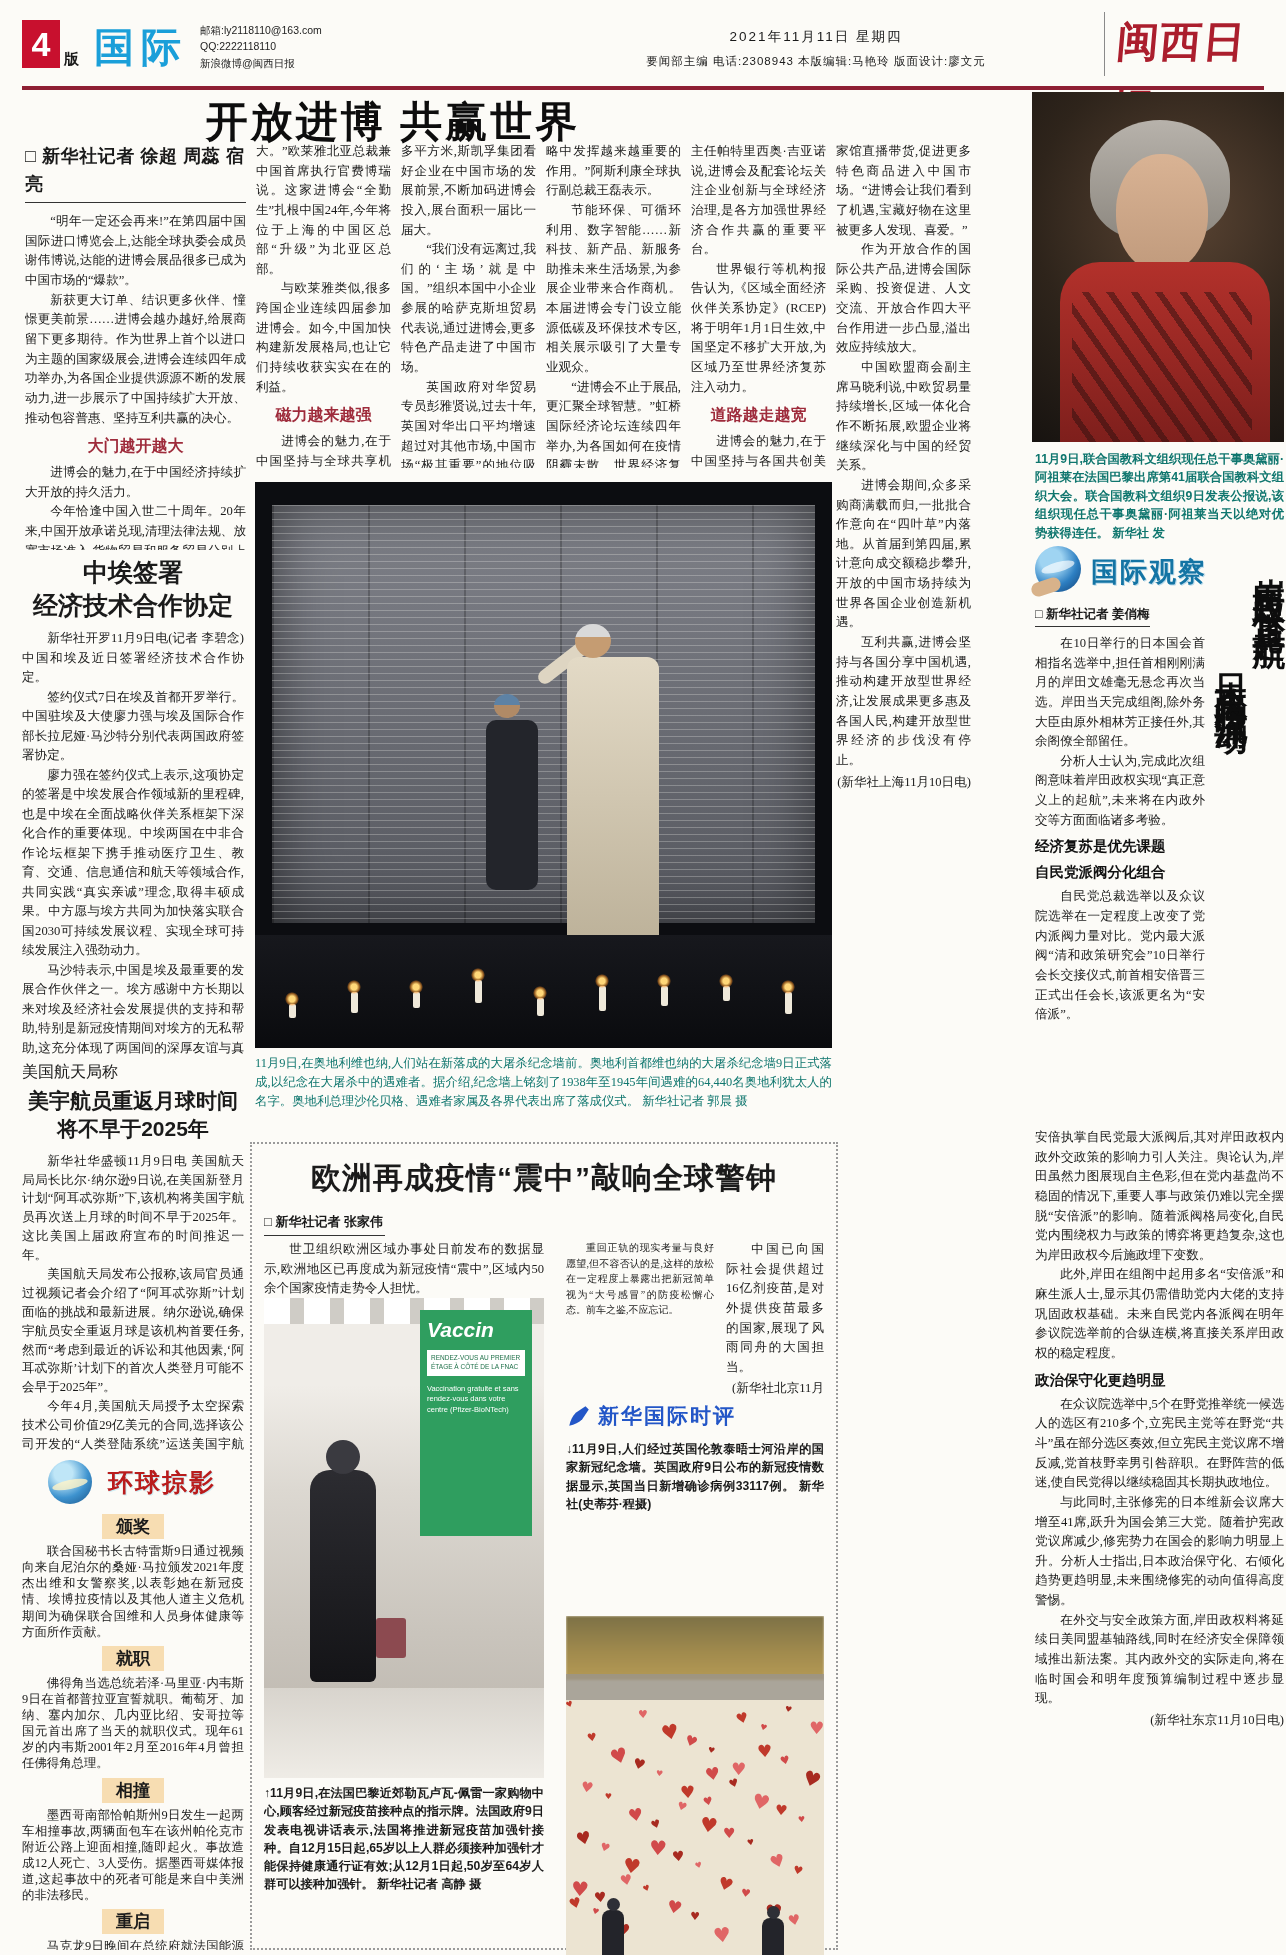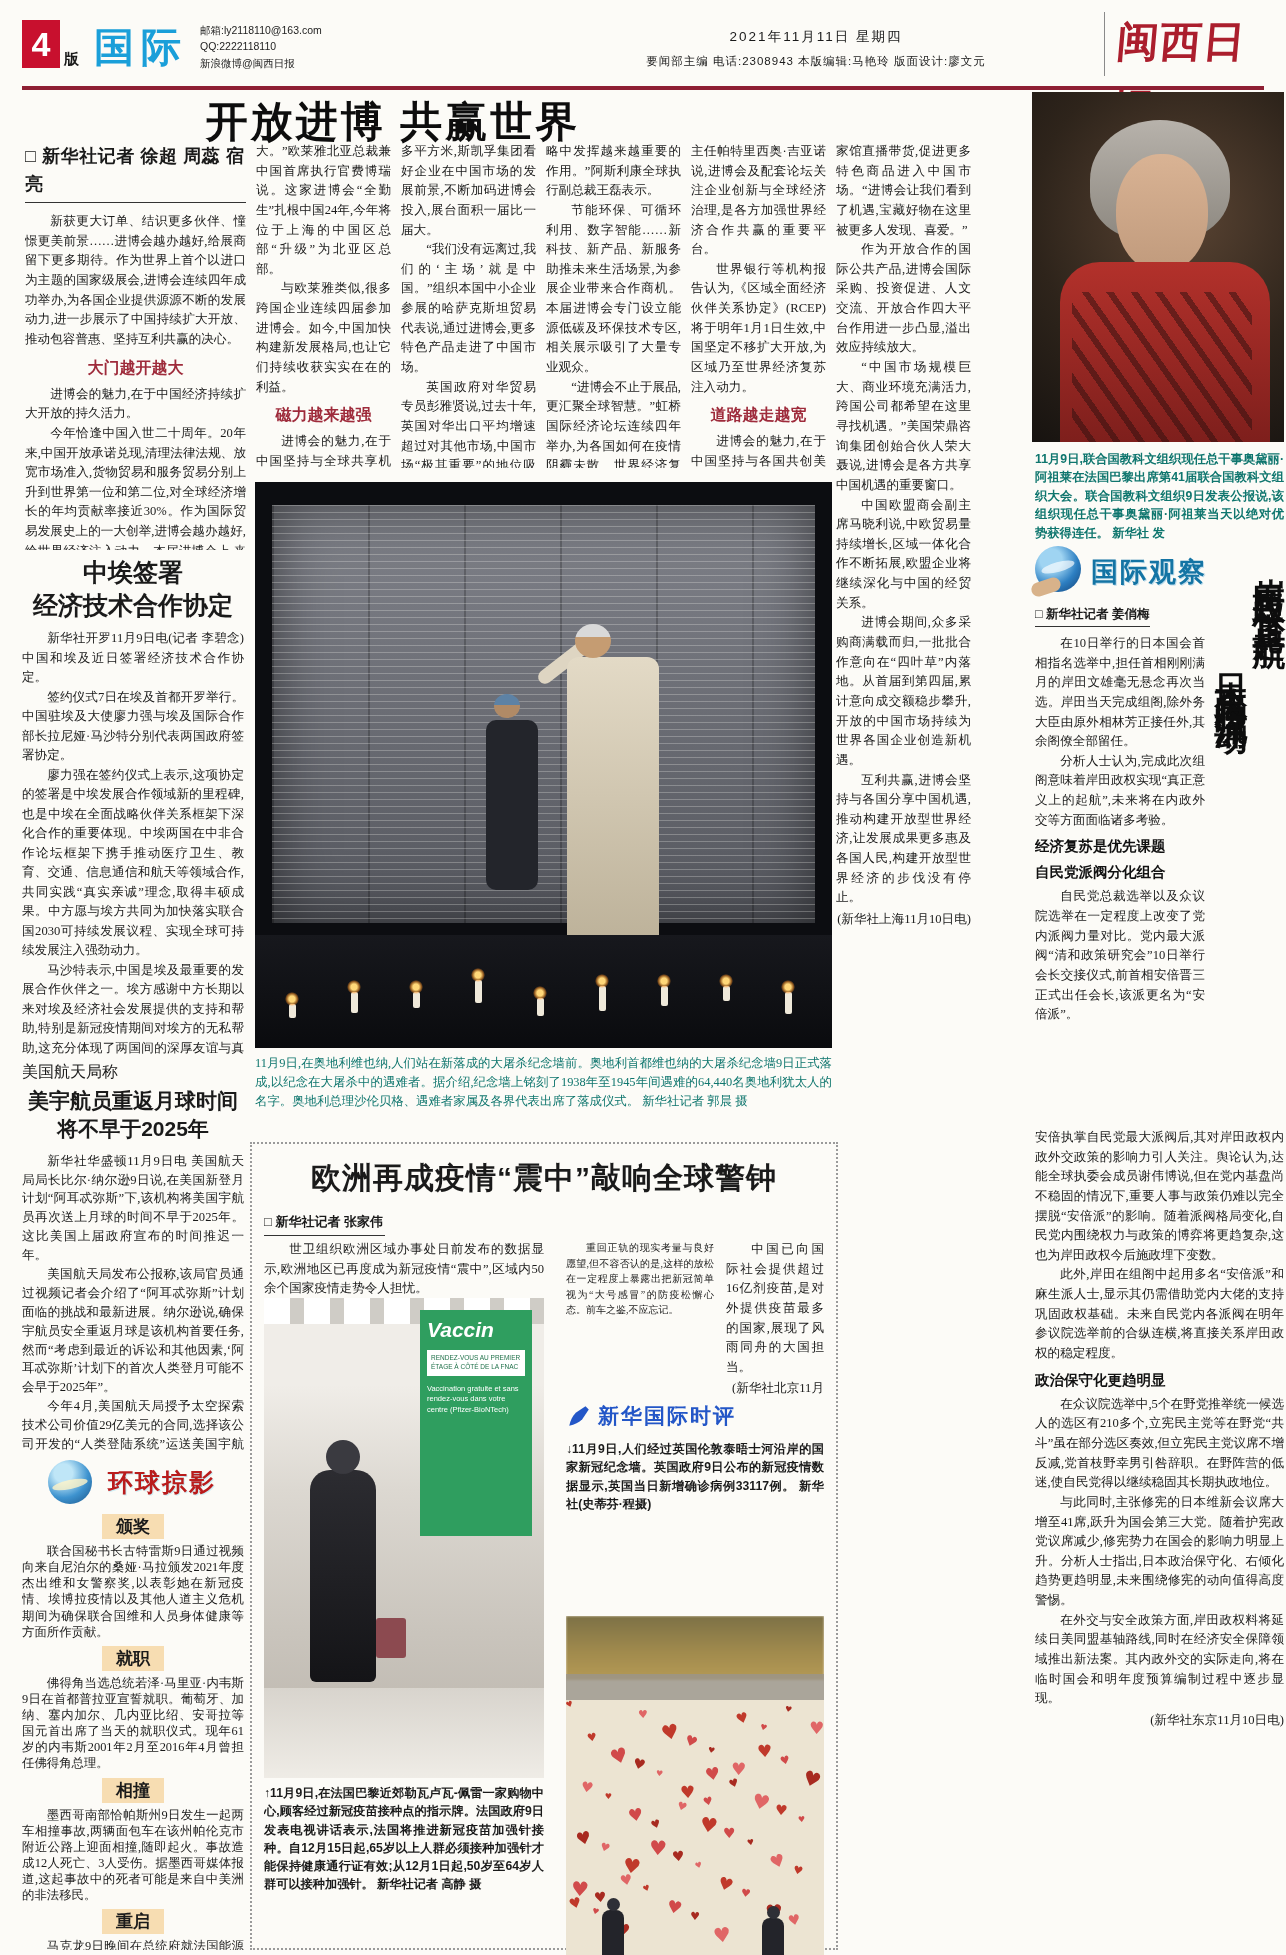--- a/index.html
+++ b/index.html
@@ -163,20 +163,21 @@
   <div class="hdr-date">2021年11月11日  星期四</div>
   <div class="hdr-staff">要闻部主编    电话:2308943    本版编辑:马艳玲    版面设计:廖文元</div>
 </div>
 <div class="abs hdr-divider"></div>
 <div class="abs masthead">闽西日报</div>
 <div class="abs top-rule"></div>
 
 <div class="abs lead-headline">开放进博 共赢世界</div>
 <div class="col lead-col" style="left:25px;top:142px;width:221px;height:408px;">
     <div class="seg-by">□ 新华社记者 徐超 周蕊 宿亮</div>
+    <div class="seg-p">“明年一定还会再来!”在第四届中国国际进口博览会上,达能全球执委会成员谢伟博说,达能的进博会展品很多已成为中国市场的“爆款”。</div>
     <div class="seg-p">新获更大订单、结识更多伙伴、憧憬更美前景……进博会越办越好,给展商留下更多期待。作为世界上首个以进口为主题的国家级展会,进博会连续四年成功举办,为各国企业提供源源不断的发展动力,进一步展示了中国持续扩大开放、推动包容普惠、坚持互利共赢的决心。</div>
     <div class="seg-h">大门越开越大</div>
     <div class="seg-p">进博会的魅力,在于中国经济持续扩大开放的持久活力。</div>
     <div class="seg-p">今年恰逢中国入世二十周年。20年来,中国开放承诺兑现,清理法律法规、放宽市场准入,货物贸易和服务贸易分别上升到世界第一位和第二位,对全球经济增长的年均贡献率接近30%。作为国际贸易发展史上的一大创举,进博会越办越好,给世界经济注入动力。本届进博会上,来自127个国家和地区的近3000家参展商亮相企业展,总展览面积超过上届。</div>
   </div>
 <div class="col lead-col" style="left:256px;top:142px;width:135px;height:326px;">
     <div class="seg-c">大。”欧莱雅北亚总裁兼中国首席执行官费博瑞说。这家进博会“全勤生”扎根中国24年,今年将位于上海的中国区总部“升级”为北亚区总部。</div>
     <div class="seg-p">与欧莱雅类似,很多跨国企业连续四届参加进博会。如今,中国加快构建新发展格局,也让它们持续收获实实在在的利益。</div>
     <div class="seg-h">磁力越来越强</div>
     <div class="seg-p">进博会的魅力,在于中国坚持与全球共享机遇的强大引力。</div>
@@ -193,21 +194,20 @@
   </div>
 <div class="col lead-col" style="left:691px;top:142px;width:135px;height:326px;">
     <div class="seg-c">主任帕特里西奥·吉亚诺说,进博会及配套论坛关注企业创新与全球经济治理,是各方加强世界经济合作共赢的重要平台。</div>
     <div class="seg-p">世界银行等机构报告认为,《区域全面经济伙伴关系协定》(RCEP)将于明年1月1日生效,中国坚定不移扩大开放,为区域乃至世界经济复苏注入动力。</div>
     <div class="seg-h">道路越走越宽</div>
     <div class="seg-p">进博会的魅力,在于中国坚持与各国共创美好未来的行动自觉。</div>
   </div>
 <div class="col lead-col" style="left:836px;top:142px;width:135px;height:953px;">
     <div class="seg-c">家馆直播带货,促进更多特色商品进入中国市场。“进博会让我们看到了机遇,宝藏好物在这里被更多人发现、喜爱。”</div>
     <div class="seg-p">作为开放合作的国际公共产品,进博会国际采购、投资促进、人文交流、开放合作四大平台作用进一步凸显,溢出效应持续放大。</div>
-    <div class="seg-p">“中国市场规模巨大、商业环境充满活力,跨国公司都希望在这里寻找机遇。”美国荣鼎咨询集团创始合伙人荣大聂说,进博会是各方共享中国机遇的重要窗口。</div>
     <div class="seg-p">中国欧盟商会副主席马晓利说,中欧贸易量持续增长,区域一体化合作不断拓展,欧盟企业将继续深化与中国的经贸关系。</div>
     <div class="seg-p">进博会期间,众多采购商满载而归,一批批合作意向在“四叶草”内落地。从首届到第四届,累计意向成交额稳步攀升,开放的中国市场持续为世界各国企业创造新机遇。</div>
     <div class="seg-p">互利共赢,进博会坚持与各国分享中国机遇,推动构建开放型世界经济,让发展成果更多惠及各国人民,构建开放型世界经济的步伐没有停止。</div>
     <div class="seg-end">(新华社上海11月10日电)</div>
   </div>
 
 <div class="photo photo-unesco">
   <div class="pu-hair"></div>
   <div class="pu-face"></div>
   <div class="pu-body"></div>
@@ -224,21 +224,21 @@
 <div class="col obs-col obs-upper">
     <div class="seg-p">在10日举行的日本国会首相指名选举中,担任首相刚刚满月的岸田文雄毫无悬念再次当选。岸田当天完成组阁,除外务大臣由原外相林芳正接任外,其余阁僚全部留任。</div>
     <div class="seg-p">分析人士认为,完成此次组阁意味着岸田政权实现“真正意义上的起航”,未来将在内政外交等方面面临诸多考验。</div>
     <div class="seg-h">经济复苏是优先课题</div>
     <div class="seg-h">自民党派阀分化组合</div>
     <div class="seg-p">自民党总裁选举以及众议院选举在一定程度上改变了党内派阀力量对比。党内最大派阀“清和政策研究会”10日举行会长交接仪式,前首相安倍晋三正式出任会长,该派更名为“安倍派”。</div>
   </div>
 <div class="vert-strip vert-main">岸田政权『真正起航』</div>
 <div class="vert-strip vert-sub">日本政局暗流涌动</div>
 <div class="col obs-col obs-lower">
-    <div class="seg-c">安倍执掌自民党最大派阀后,其对岸田政权内政外交政策的影响力引人关注。舆论认为,达能全球执委会成员谢伟博说,但在党内基盘尚不稳固的情况下,重要人事与政策仍难以完全摆脱“安倍派”的影响。随着派阀格局变化,自民党内围绕权力与政策的博弈将更趋复杂,这也为岸田政权今后施政埋下变数。</div>
+    <div class="seg-c">安倍执掌自民党最大派阀后,其对岸田政权内政外交政策的影响力引人关注。舆论认为,岸田虽然力图展现自主色彩,但在党内基盘尚不稳固的情况下,重要人事与政策仍难以完全摆脱“安倍派”的影响。随着派阀格局变化,自民党内围绕权力与政策的博弈将更趋复杂,这也为岸田政权今后施政埋下变数。</div>
     <div class="seg-p">此外,岸田在组阁中起用多名“安倍派”和麻生派人士,显示其仍需借助党内大佬的支持巩固政权基础。未来自民党内各派阀在明年参议院选举前的合纵连横,将直接关系岸田政权的稳定程度。</div>
     <div class="seg-h">政治保守化更趋明显</div>
     <div class="seg-p">在众议院选举中,5个在野党推举统一候选人的选区有210多个,立宪民主党等在野党“共斗”虽在部分选区奏效,但立宪民主党议席不增反减,党首枝野幸男引咎辞职。在野阵营的低迷,使自民党得以继续稳固其长期执政地位。</div>
     <div class="seg-p">与此同时,主张修宪的日本维新会议席大增至41席,跃升为国会第三大党。随着护宪政党议席减少,修宪势力在国会的影响力明显上升。分析人士指出,日本政治保守化、右倾化趋势更趋明显,未来围绕修宪的动向值得高度警惕。</div>
     <div class="seg-p">在外交与安全政策方面,岸田政权料将延续日美同盟基轴路线,同时在经济安全保障领域推出新法案。其内政外交的实际走向,将在临时国会和明年度预算编制过程中逐步显现。</div>
     <div class="seg-end">(新华社东京11月10日电)</div>
   </div>
 
 <div class="abs egypt">
   <div class="egypt-h">中埃签署</div>

